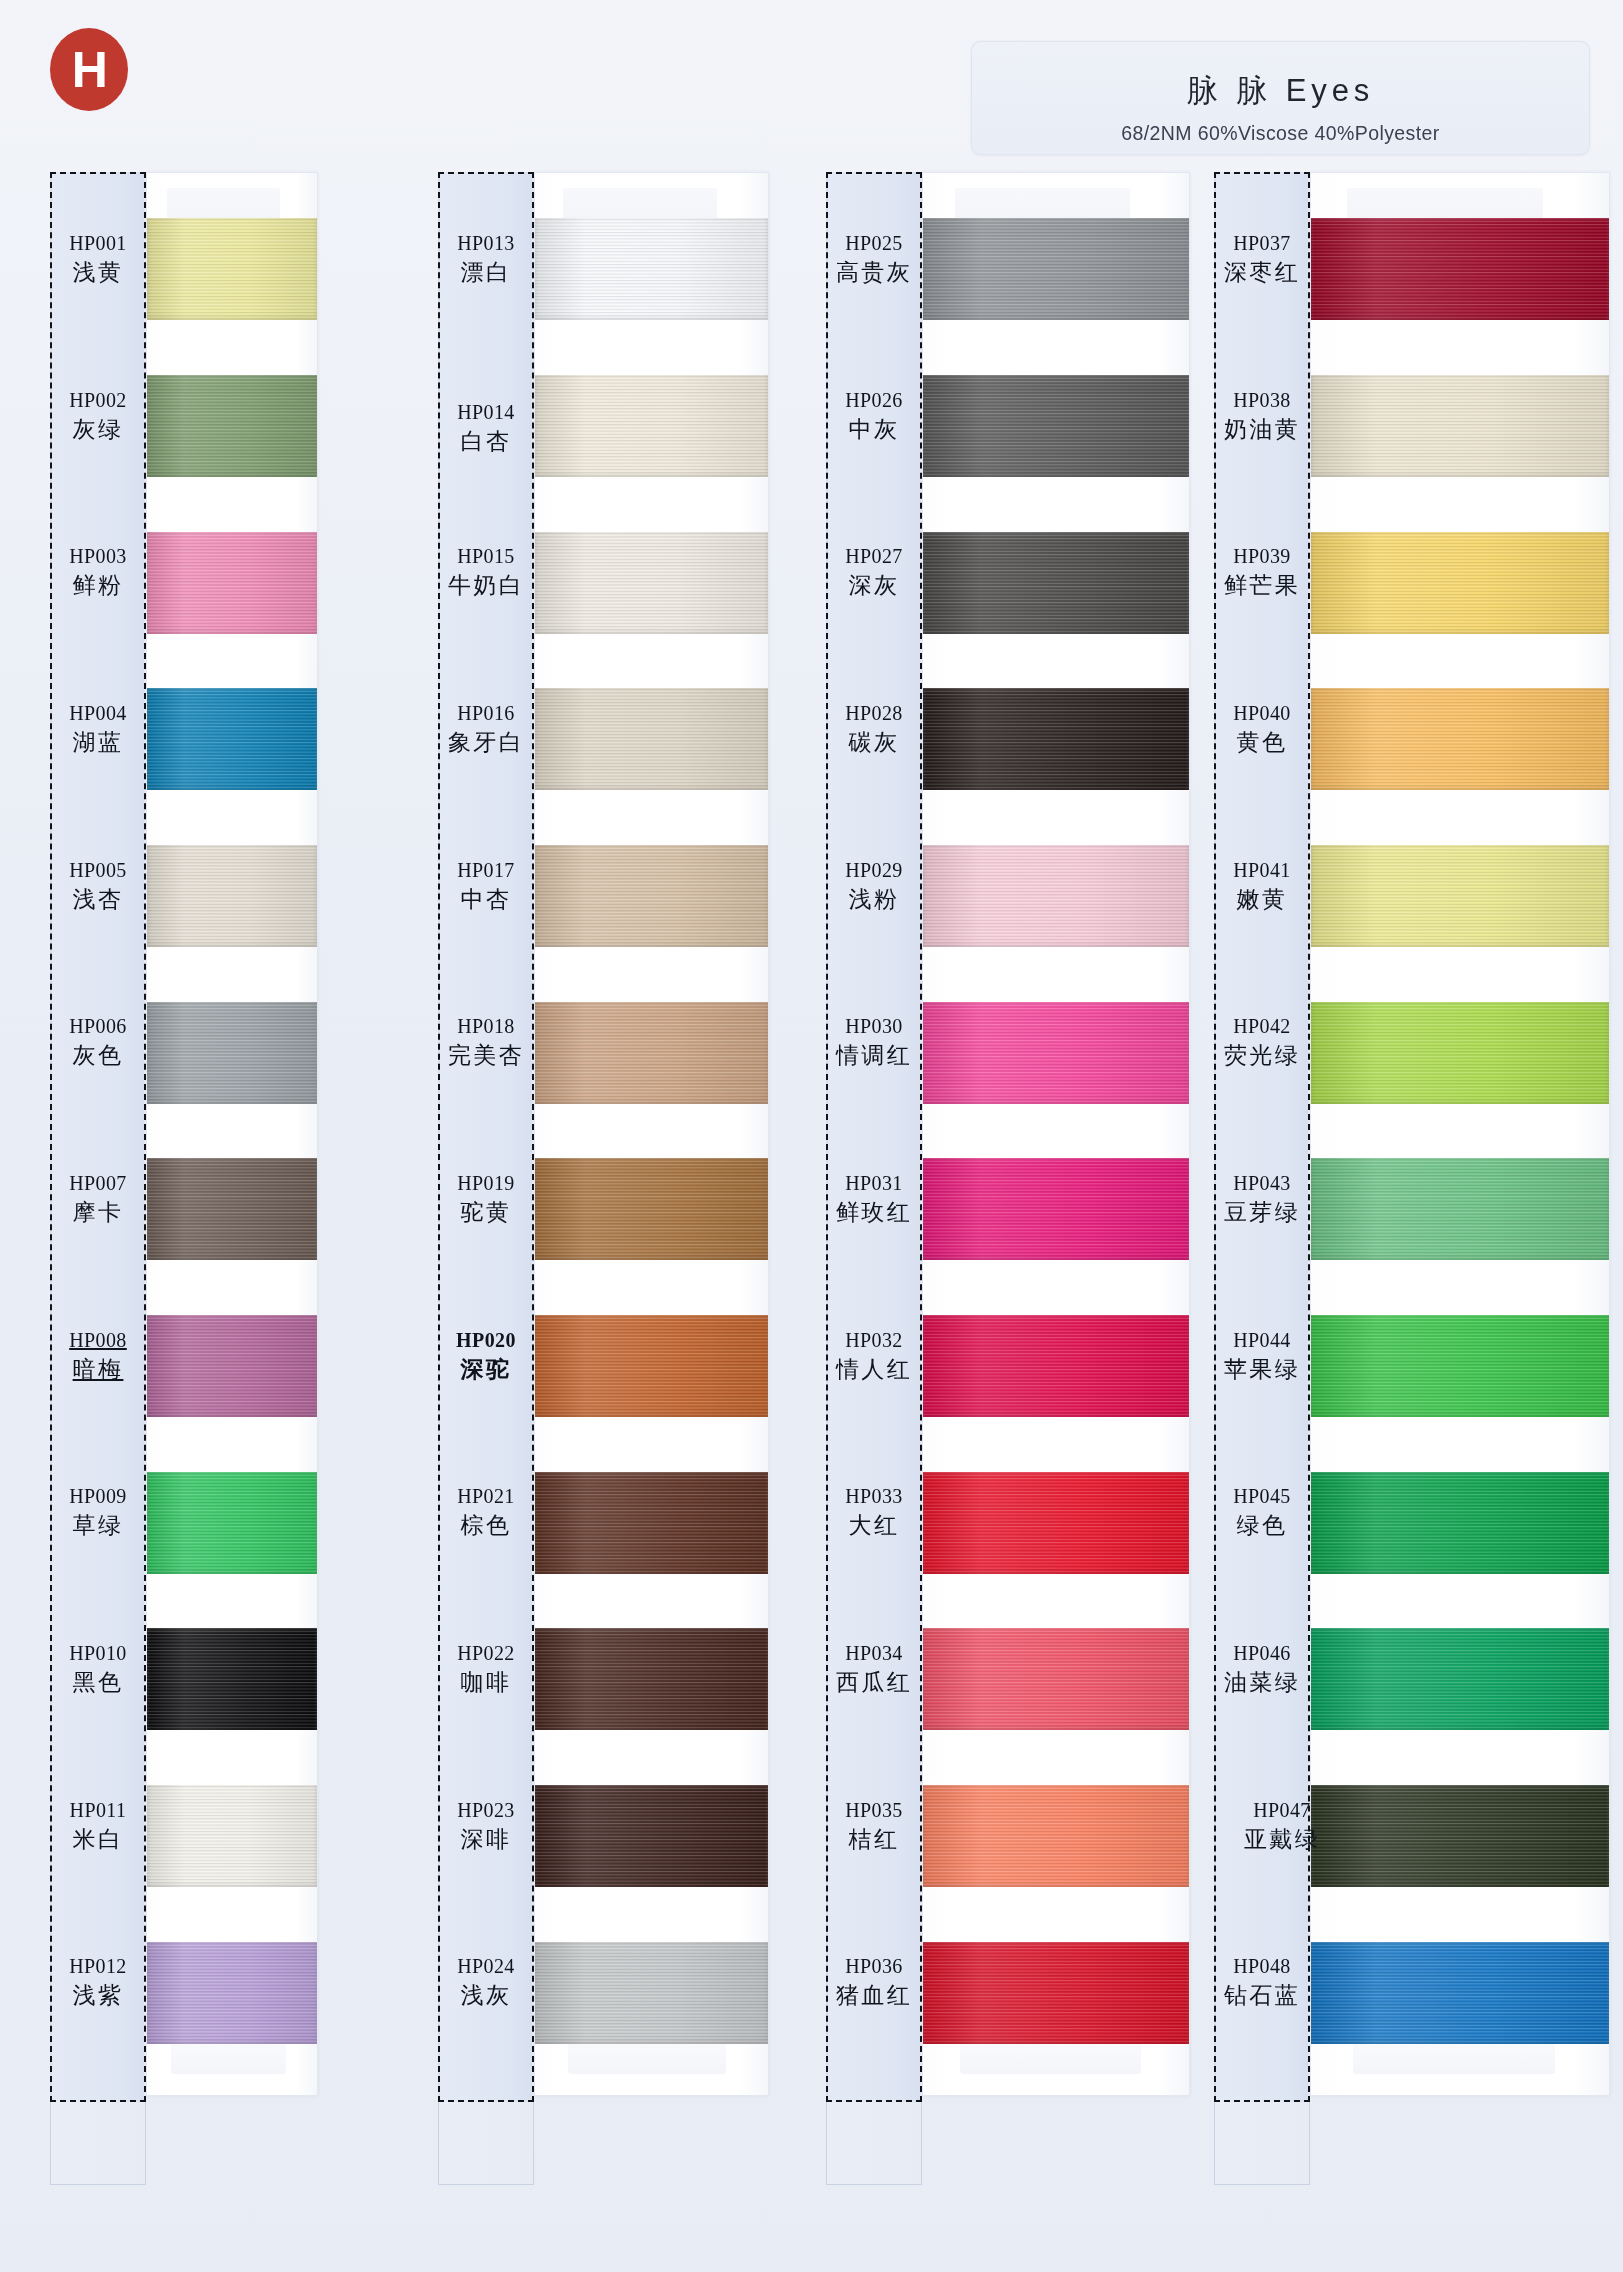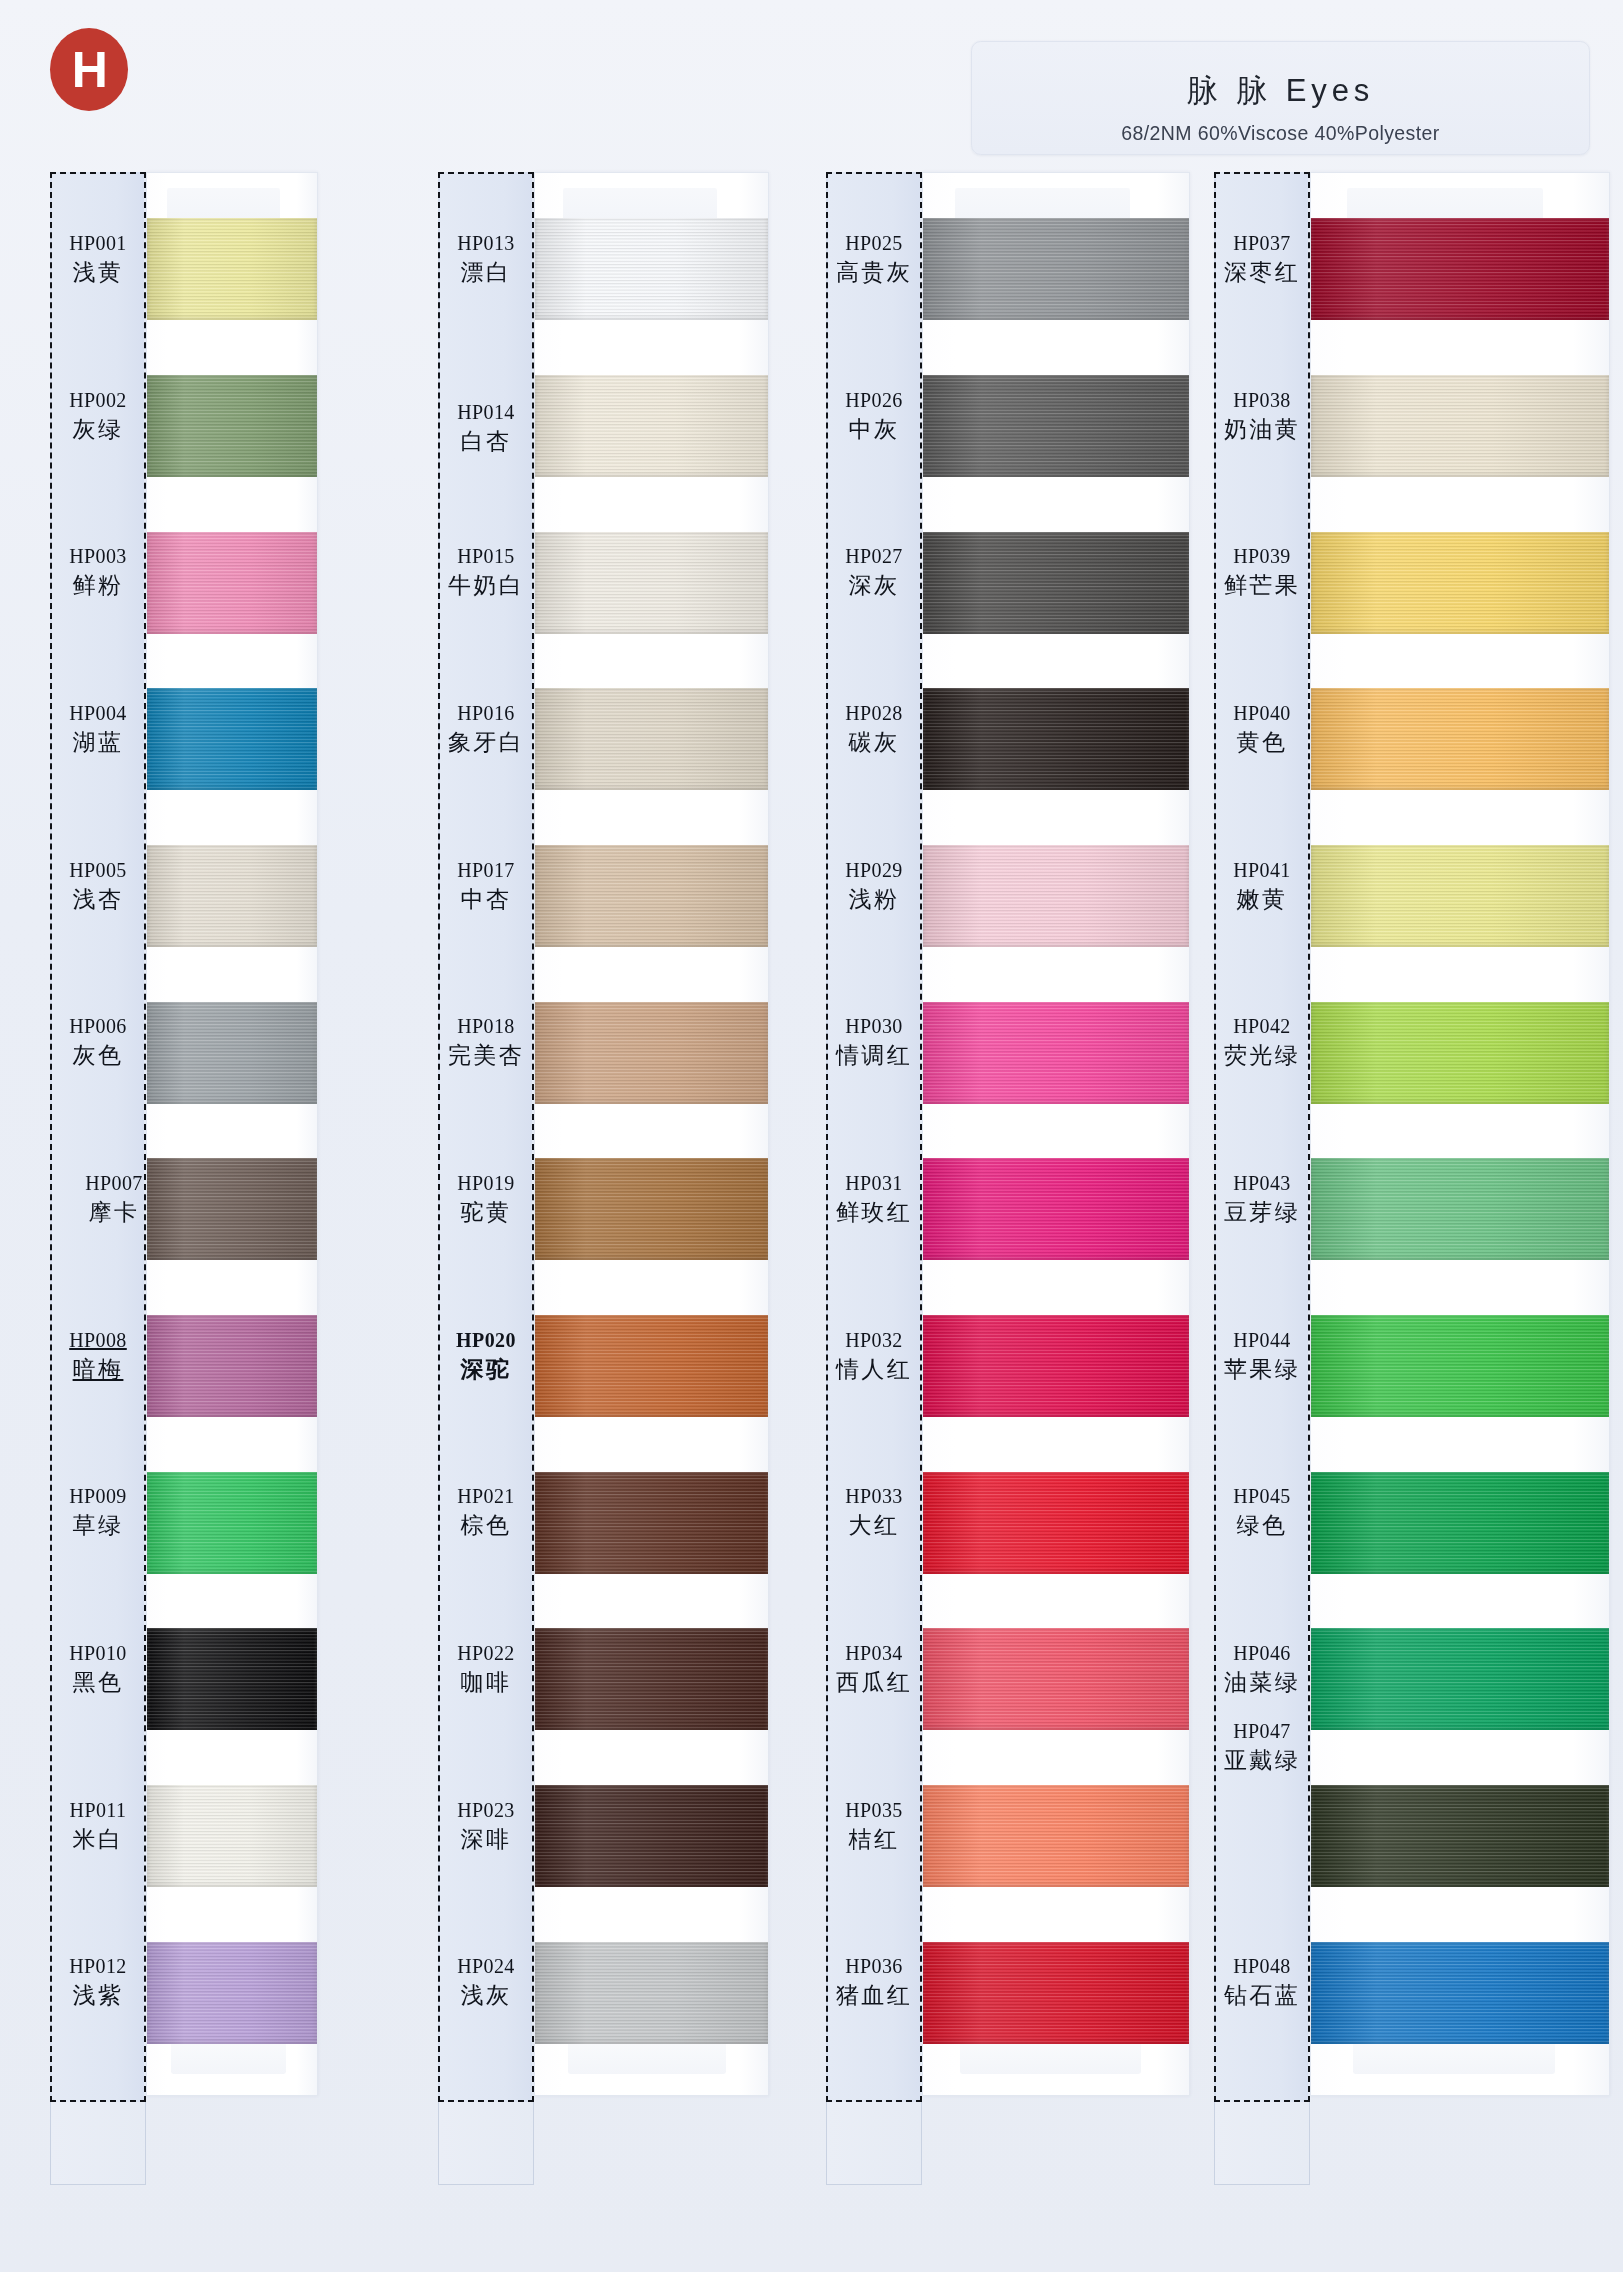--- a/index.html
+++ b/index.html
@@ -228,21 +228,21 @@
             <span class="name">湖蓝</span>
           </div>
           <div class="label" style="top: 687px;">
             <span class="code">HP005</span>
             <span class="name">浅杏</span>
           </div>
           <div class="label" style="top: 843px;">
             <span class="code">HP006</span>
             <span class="name">灰色</span>
           </div>
-          <div class="label" style="top: 1000px; margin-left: 16px;">
+          <div class="label" style="top: 1000px;">
             <span class="code">HP007</span>
             <span class="name">摩卡</span>
           </div>
           <div class="label" style="top: 1157px; text-decoration: underline;">
             <span class="code">HP008</span>
             <span class="name">暗梅</span>
           </div>
           <div class="label" style="top: 1313px;">
             <span class="code">HP009</span>
             <span class="name">草绿</span>
@@ -526,21 +526,21 @@
             <span class="name">苹果绿</span>
           </div>
           <div class="label" style="top: 1313px;">
             <span class="code">HP045</span>
             <span class="name">绿色</span>
           </div>
           <div class="label" style="top: 1470px;">
             <span class="code">HP046</span>
             <span class="name">油菜绿</span>
           </div>
-          <div class="label" style="top: 1548px;">
+          <div class="label" style="top: 1627px; padding-left: 20px;">
             <span class="code">HP047</span>
             <span class="name">亚戴绿</span>
           </div>
           <div class="label" style="top: 1783px;">
             <span class="code">HP048</span>
             <span class="name">钻石蓝</span>
           </div>
         </div>
       </div>
     </div>

